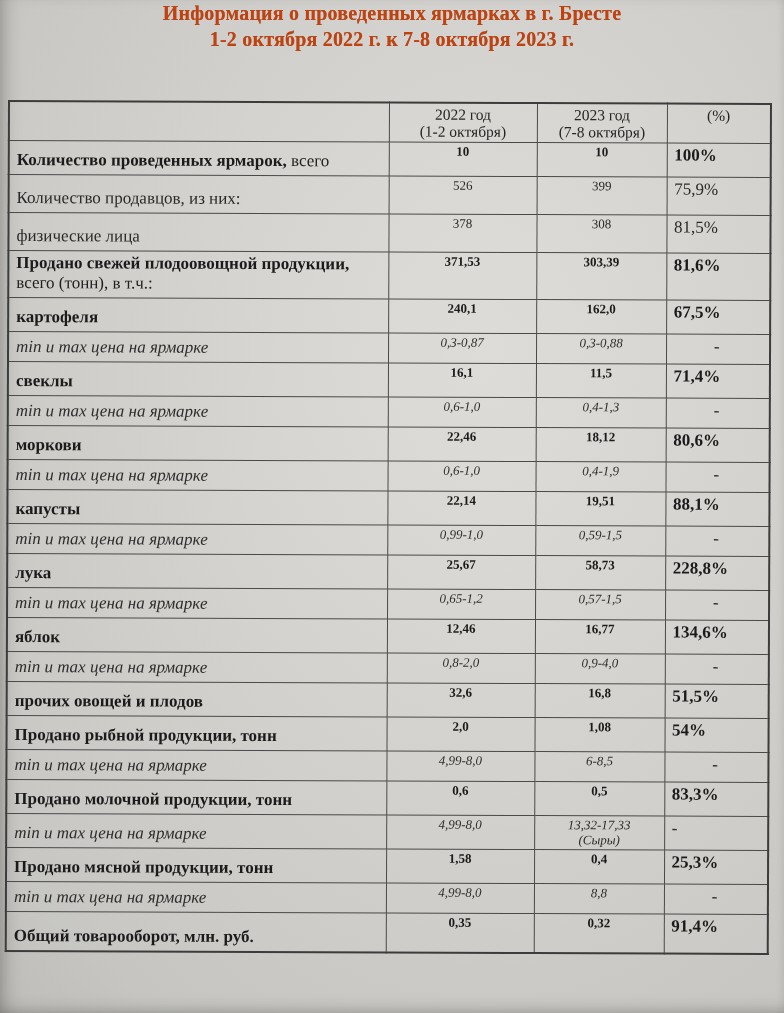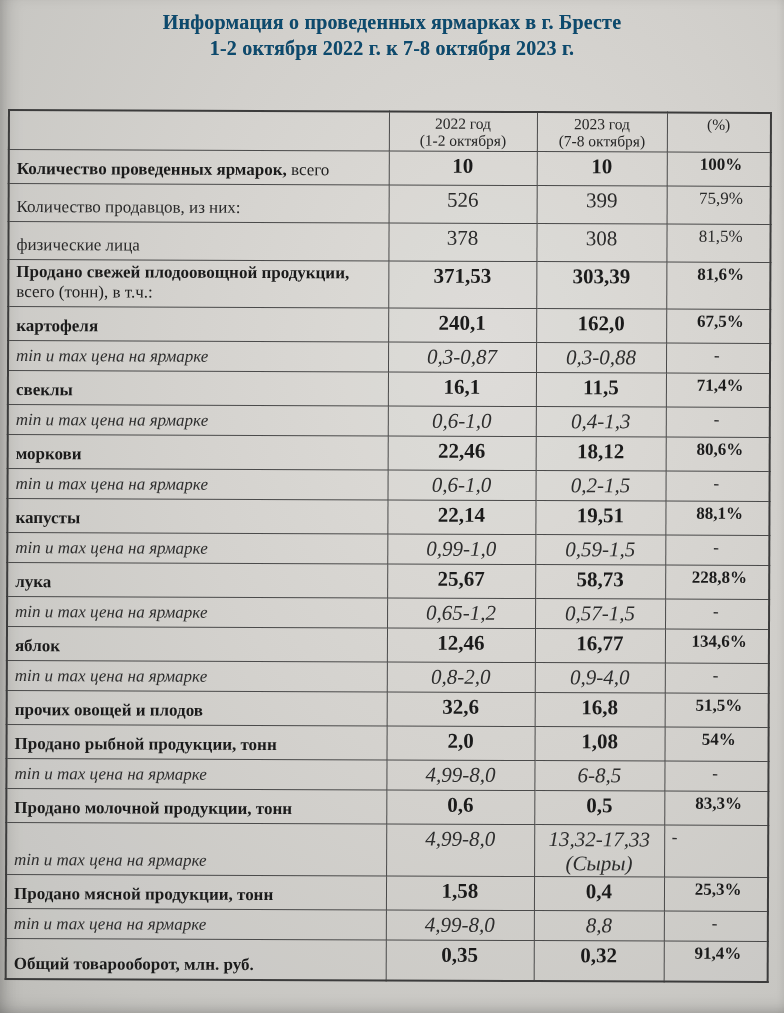--- a/index.html
+++ b/index.html
@@ -9,26 +9,25 @@
     background: radial-gradient(ellipse at 62% 35%, #dddbd7 0%, #d2d0cc 45%, #c6c5c1 85%, #bebdb9 100%);
     box-shadow: inset 14px 0 20px -12px rgba(0,0,0,0.28),
                 inset 0 -12px 18px -12px rgba(0,0,0,0.25),
                 inset -6px 0 14px -12px rgba(0,0,0,0.18);
     font-family: "Liberation Serif", "DejaVu Serif", serif;
     color: #1f1f1f;
     position: relative;
   }
   .page { position: absolute; inset: 0; }
   .doc-title {
-    margin-top: 9px;
     text-align: center;
     font-weight: bold;
     font-size: 20px;
     line-height: 1.32;
-    color: #0c4a6e;
+    color: #c2410c;
     letter-spacing: 0.2px;
     text-shadow: 0 0 0.6px rgba(0,0,0,0.35);
   }
   table.fairs {
     border-collapse: collapse;
     margin: 47px 0 0 8px;
     width: 762px;
     table-layout: fixed;
     transform: rotate(0.22deg);
     transform-origin: top left;
@@ -59,27 +58,27 @@
     text-align: left;
     vertical-align: bottom;
     padding: 2px 4px 4px 7px;
     font-size: 17px;
     line-height: 1.18;
   }
   td.val {
     text-align: center;
     vertical-align: top;
     padding-top: 2px;
-    font-size: 21px;
+    font-size: 13px;
     white-space: pre-line;
     line-height: 1.15;
     margin-top: 36px;
   }
   td.pct {
-    text-align: center;
+    text-align: left;
     vertical-align: top;
     padding: 2px 2px 0 7px;
     font-size: 17px;
   }
   tr.bold .lbl-main, tr.bold td.val, tr.bold td.pct { font-weight: bold; color: #1b1b1b; }
   tr.bold .lbl-rest { font-weight: normal; font-family: Liberation Serif, serif; }
   tr.price td { font-style: italic; color: #2d2d2d; }
   tr.price td.pct { text-align: center; padding-left: 0; }
   tr.regular td { color: #2a2a2a; }
 </style>
@@ -158,21 +157,21 @@
         </tr>
         <tr class="bold">
           <td class="label"><span class="lbl-main">моркови</span></td>
           <td class="val">22,46</td>
           <td class="val">18,12</td>
           <td class="pct">80,6%</td>
         </tr>
         <tr class="price">
           <td class="label"><span class="lbl-main">min и max цена на ярмарке</span></td>
           <td class="val">0,6-1,0</td>
-          <td class="val">0,2-1,5</td>
+          <td class="val">0,4-1,9</td>
           <td class="pct">-</td>
         </tr>
         <tr class="bold">
           <td class="label"><span class="lbl-main">капусты</span></td>
           <td class="val">22,14</td>
           <td class="val">19,51</td>
           <td class="pct">88,1%</td>
         </tr>
         <tr class="price">
           <td class="label"><span class="lbl-main">min и max цена на ярмарке</span></td>

